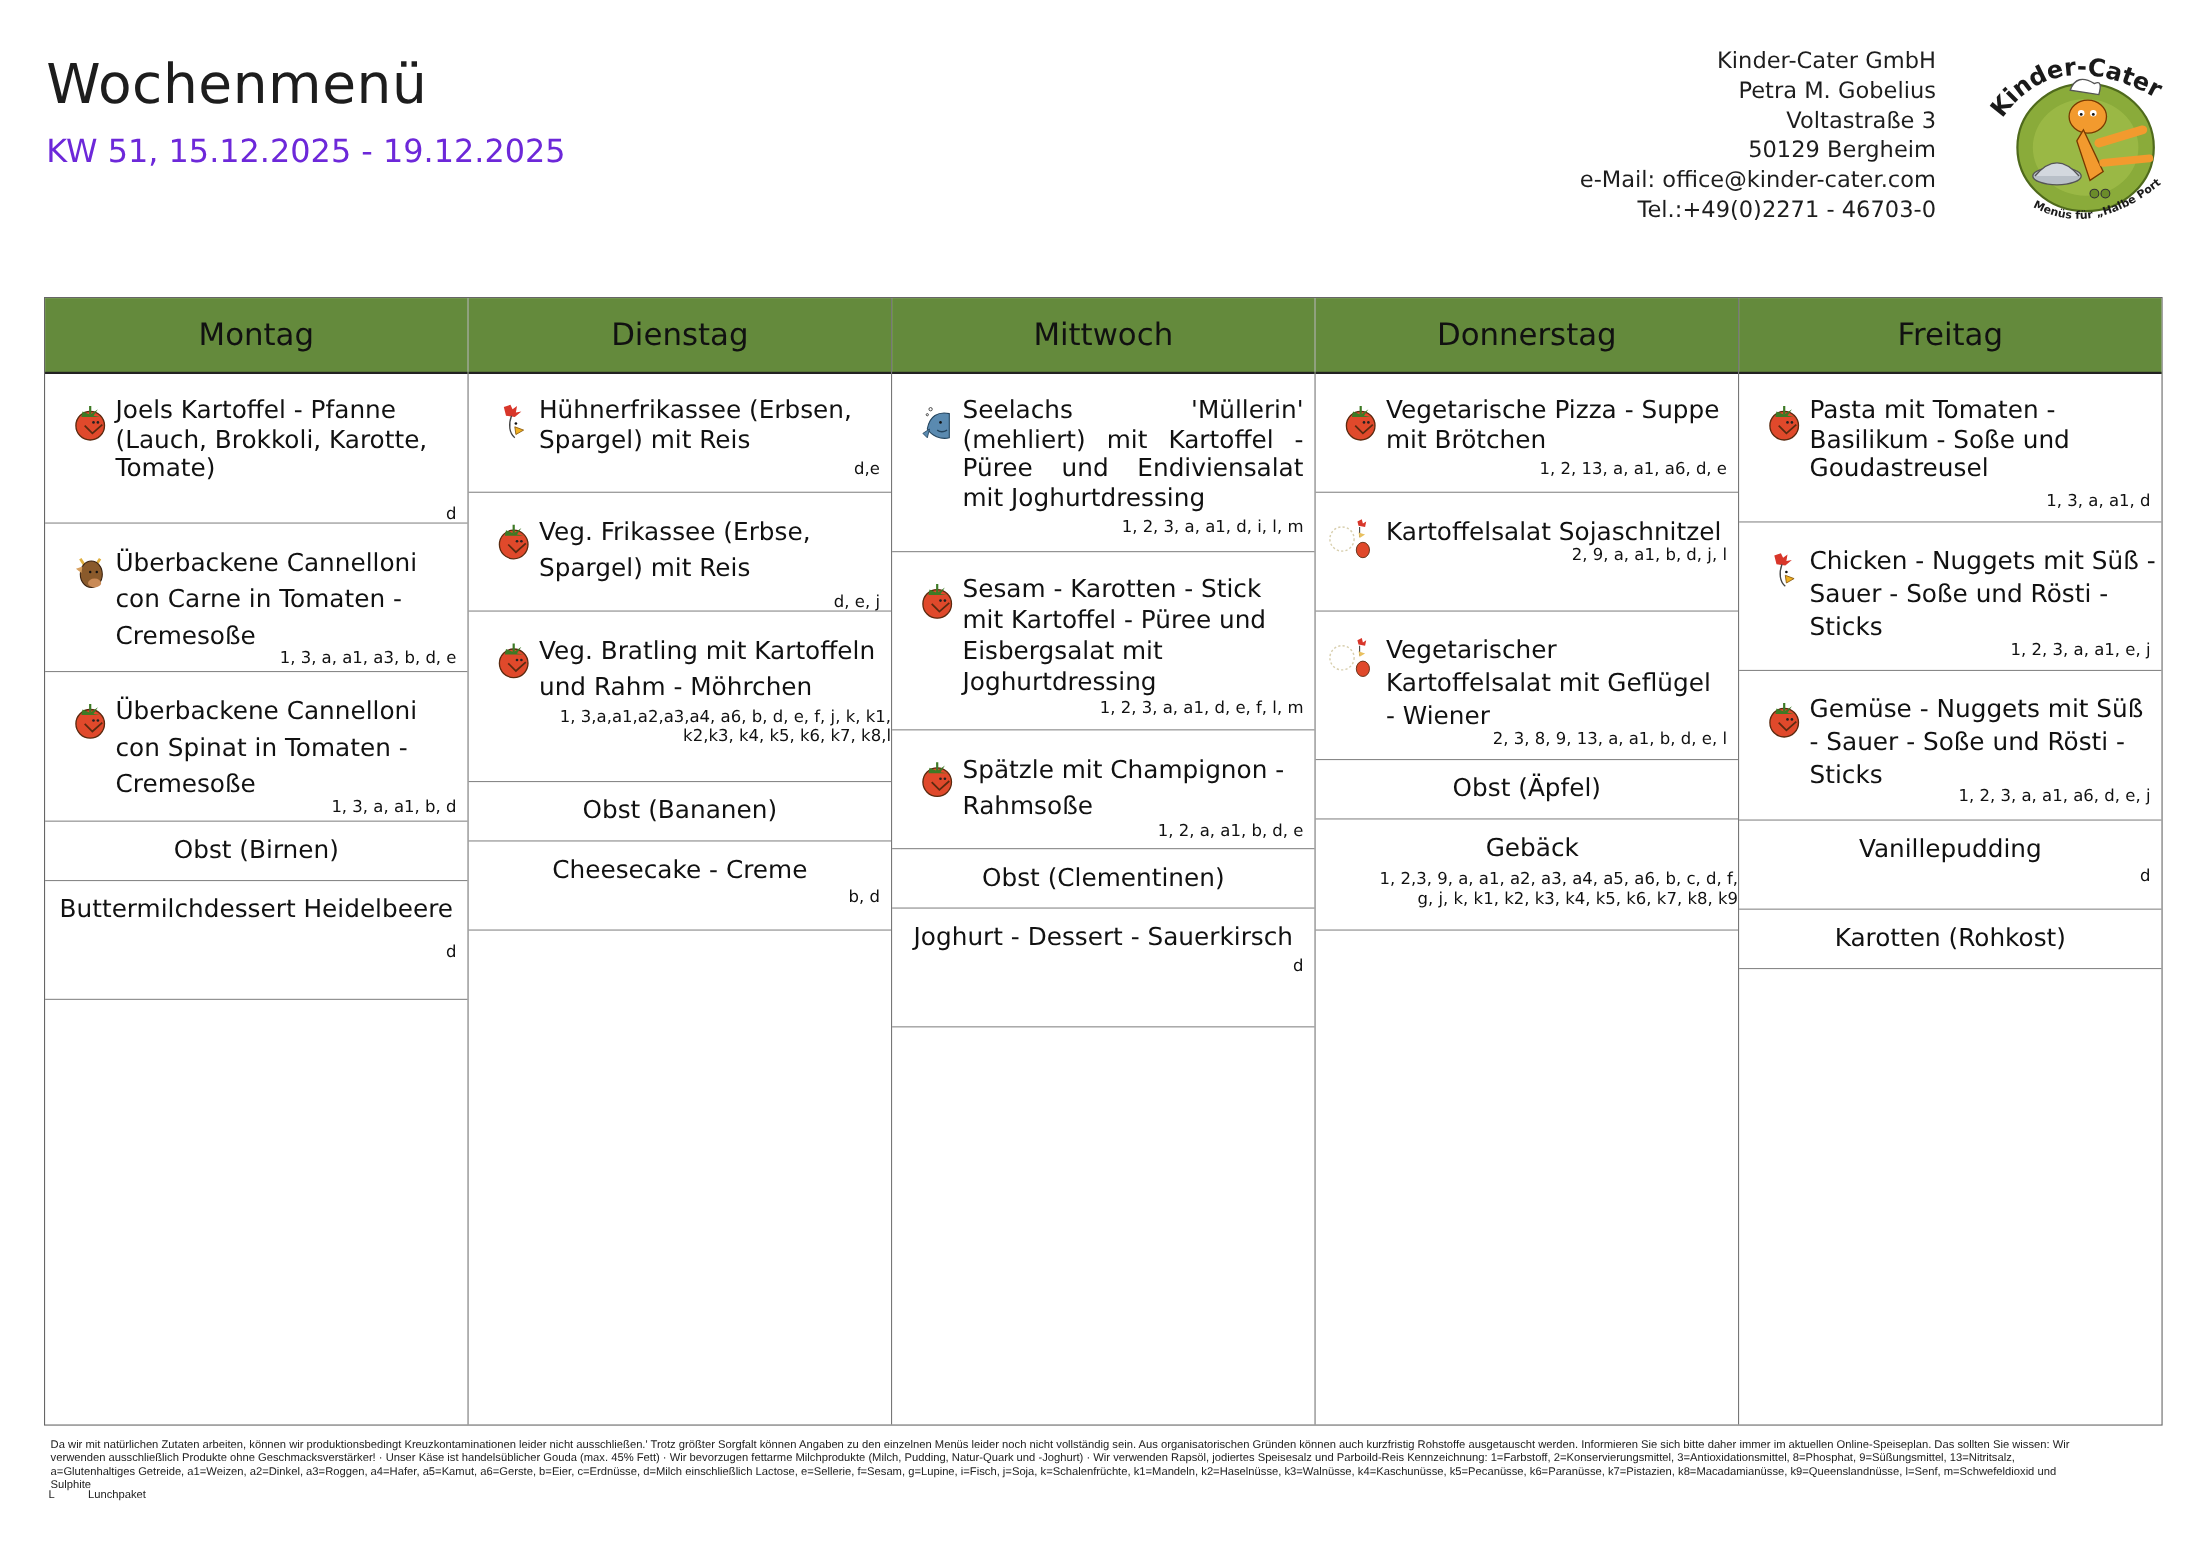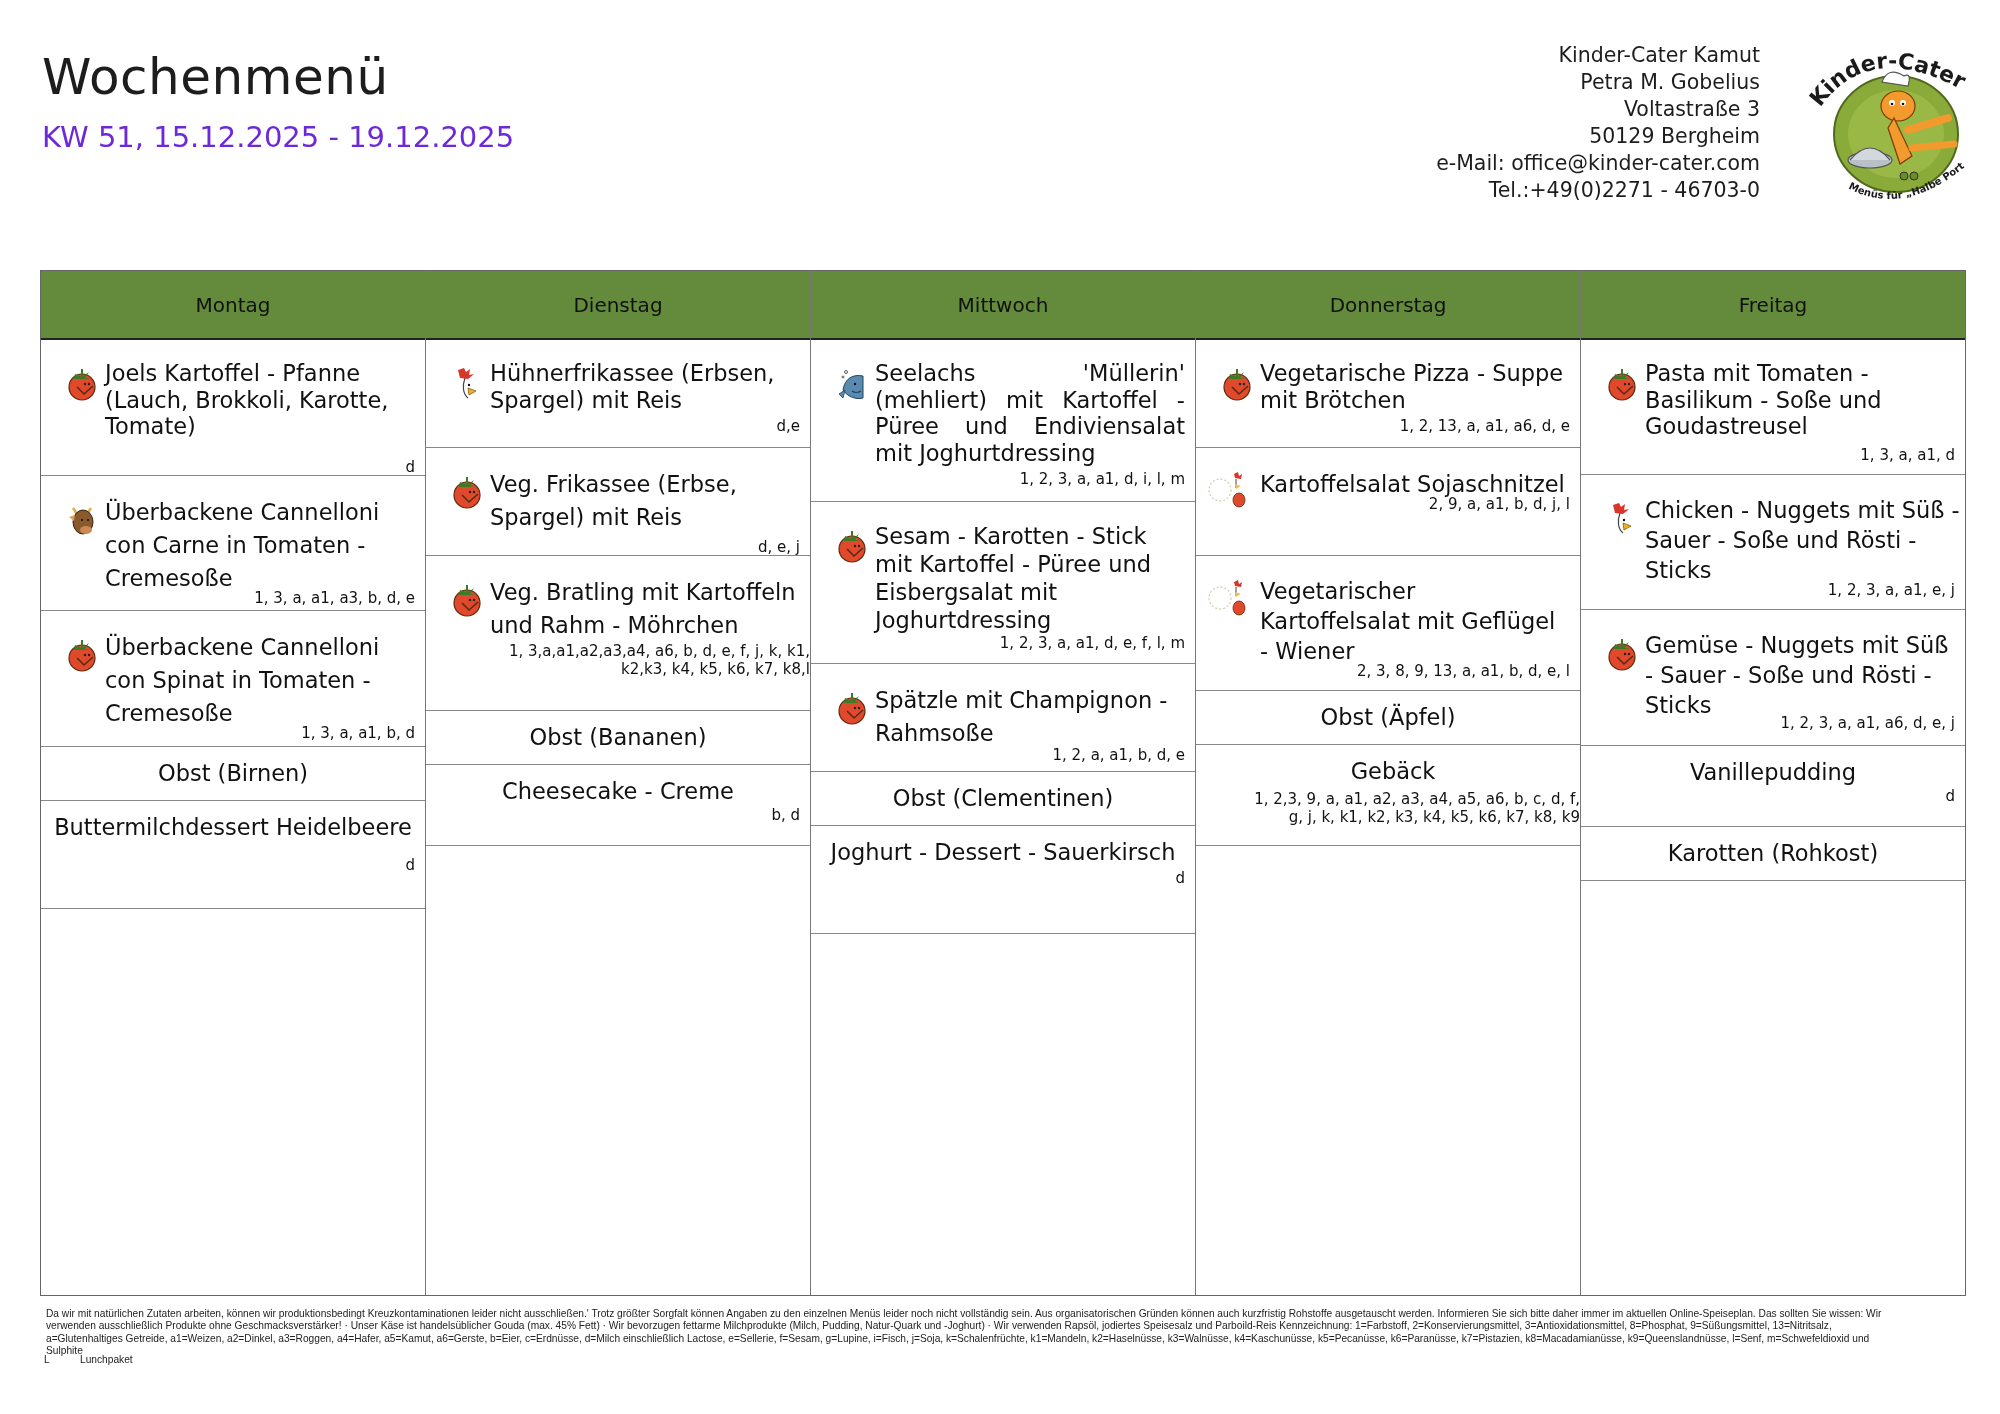--- a/index.html
+++ b/index.html
@@ -12,21 +12,21 @@
   .address { position: absolute; right: 240px; top: 42px; text-align: right; font-size: 20.5px; line-height: 27px; color: #1d1d1d; }
   .logo { position: absolute; left: 1808px; top: 48px; width: 170px; height: 160px; }
 
   .menu-table {
     position: absolute; left: 40px; top: 270px; width: 1926px; height: 1026px;
     border: 1.5px solid #666; display: flex; box-sizing: border-box;
   }
   .day-col { flex: 1 1 0; border-right: 1.5px solid #777; position: relative; display: flex; flex-direction: column; }
   .day-col:last-child { border-right: none; }
   .day-header {
-    height: 67px; background: #648a3c; color: #111; font-size: 20px;
+    height: 67px; background: #648a3c; color: #111; font-size: 28px;
     display: flex; align-items: center; justify-content: center; border-bottom: 2px solid #222;
     flex: 0 0 auto;
   }
   .dish {
     position: relative; border-bottom: 1.5px solid #888; padding: 20px 10px 8px 64px; box-sizing: border-box;
   }
   .dish .name { font-size: 22.5px; line-height: 26.5px; color: #111; }
   .dish .allergens { text-align: right; font-size: 15px; line-height: 18px; color: #111; margin-top: 4px; white-space: pre-line; }
   .dish .icon { position: absolute; left: 26px; top: 26px; width: 30px; height: 36px; }
   .side {
@@ -86,21 +86,21 @@
       <path d="M29 14 L35 16 L30 19 Z" fill="#e8c060"></path>
       <ellipse cx="33" cy="30" rx="6" ry="7" fill="#e0492b" stroke="#5a2a10" stroke-width="0.8"></ellipse>
     </symbol>
   </defs>
 </svg>
 
 <div class="title">Wochenmenü</div>
 <div class="subtitle">KW 51, 15.12.2025 - 19.12.2025</div>
 
 <div class="address">
-  <div>Kinder-Cater Kamut</div>
+  <div>Kinder-Cater GmbH</div>
   <div>Petra M. Gobelius</div>
   <div>Voltastraße 3</div>
   <div>50129 Bergheim</div>
   <div>e-Mail: office@kinder-cater.com</div>
   <div>Tel.:+49(0)2271 - 46703-0</div>
 </div>
 
 <svg class="logo" viewBox="0 0 170 160">
   <ellipse cx="88" cy="86" rx="62" ry="58" fill="#8aab3a" stroke="#4f6a1c" stroke-width="2"></ellipse>
   <ellipse cx="88" cy="86" rx="48" ry="44" fill="#a5c14c" opacity="0.6"></ellipse>

